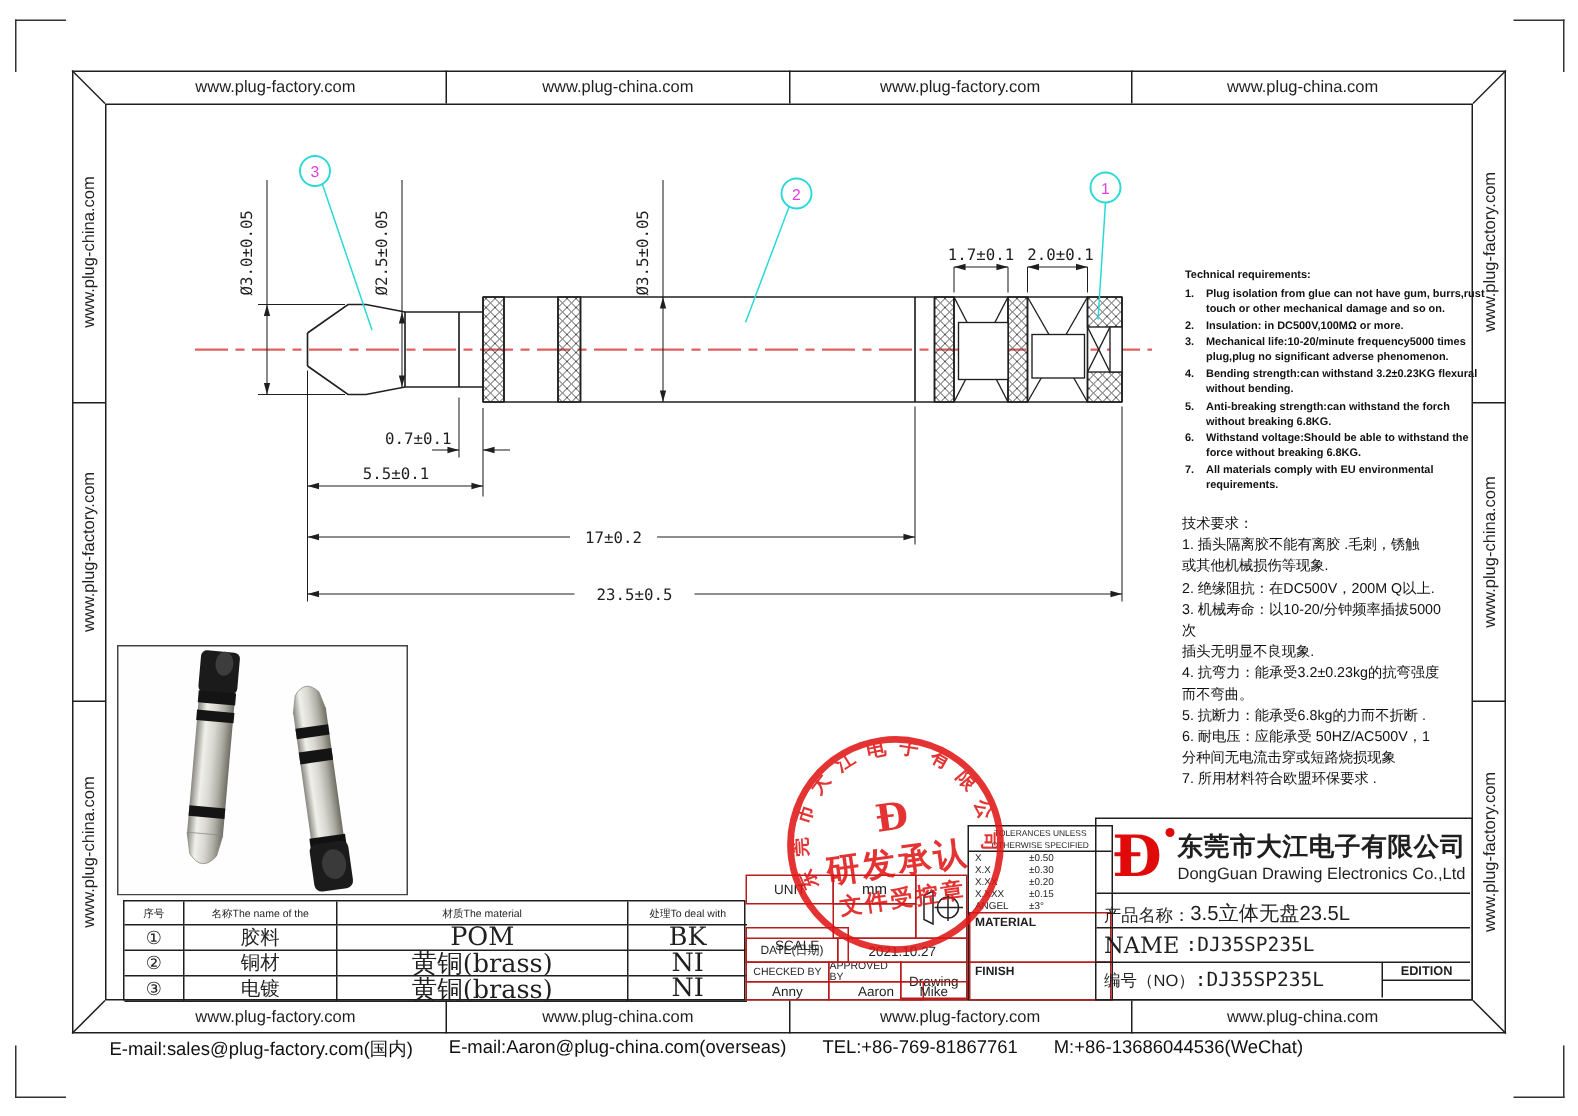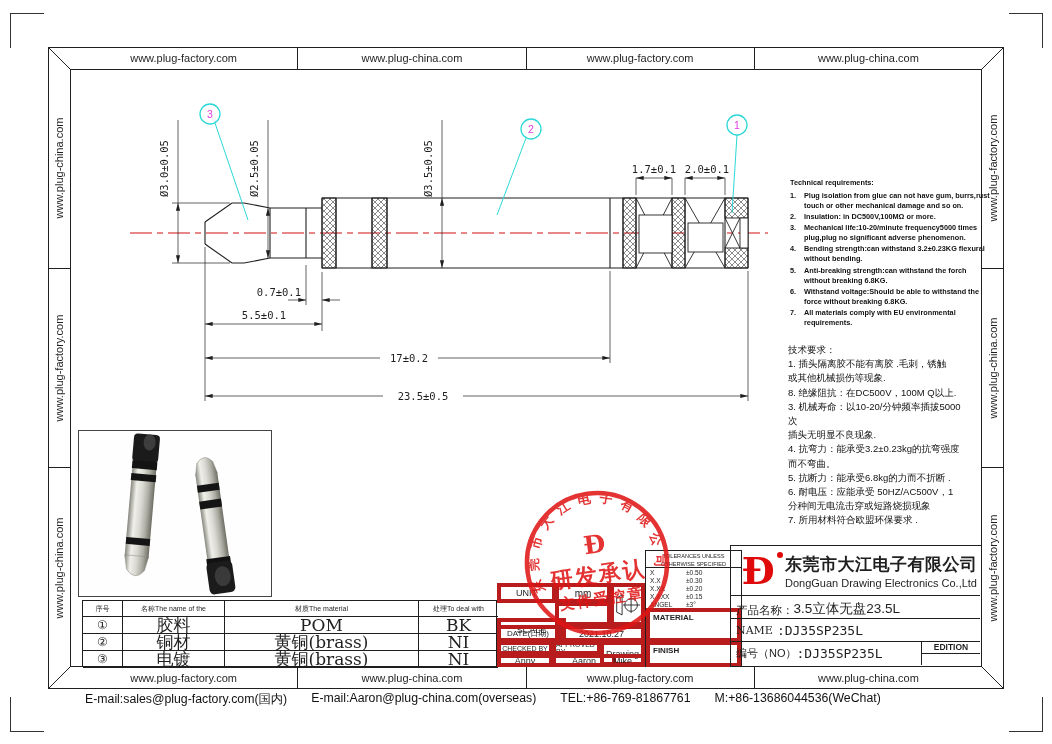--- a/index.html
+++ b/index.html
@@ -13,44 +13,44 @@
   .band-h .bcell{border-right:1px solid #1f1f1f}
   .band-h .bcell:last-child{border-right:none}
   .band-v .bcell{border-bottom:1px solid #1f1f1f}
   .band-v .bcell:last-child{border-bottom:none}
   .vtxt{transform:rotate(-90deg);white-space:nowrap;font-size:11px}
   .crop{position:absolute;width:33px;height:34px}
   .crop.tl{left:10px;top:13px;border-left:1.5px solid #333;border-top:1.5px solid #333}
   .crop.tr{left:1009px;top:13px;border-right:1.5px solid #333;border-top:1.5px solid #333}
   .crop.bl{left:10px;top:697px;border-left:1.5px solid #333;border-bottom:1.5px solid #333}
   .crop.br{left:1009px;top:697px;border-right:1.5px solid #333;border-bottom:1.5px solid #333}
-  .cell{position:absolute;box-sizing:border-box;border:4px solid #b91c1c;display:flex;align-items:center;justify-content:center;overflow:hidden;background:transparent}
+  .cell{position:absolute;box-sizing:border-box;border:1px solid #b91c1c;display:flex;align-items:center;justify-content:center;overflow:hidden;background:transparent}
   .lft{justify-content:flex-start;padding-left:3px}
   .top{align-items:flex-start}
   
   .treq-en{left:790px;top:178px;width:202px;font-size:7.3px;line-height:1.38;font-weight:bold;color:#111}
   .treq-en .ti{margin-bottom:3px}
   .treq-en .it{display:flex;margin-bottom:1px}
   .treq-en .n{width:14px;flex:none}
   .treq-en .t{flex:1}
   .treq-cn{left:788px;top:343px;width:208px;font-size:9.5px;line-height:14.2px;color:#111}
   
   .mt{left:82px;top:600px;width:415px;height:67px;display:grid;grid-template-columns:40px 102px 194px 79px;grid-template-rows:16px 17px 17px 17px;border:1px solid #1f1f1f}
   .mc{border-right:1px solid #1f1f1f;border-bottom:1px solid #1f1f1f;display:flex;align-items:center;justify-content:center;overflow:hidden;box-sizing:border-box}
   .mc:nth-child(4n){border-right:none}
   .mc.hd{font-size:7px}
-  .mc.cnm{font-size:17px;font-family:Liberation Sans, sans-serif}
+  .mc.cnm{font-size:13px;font-family:Liberation Sans, sans-serif}
   .mc.mat{font-size:17px;font-family:"DejaVu Serif",serif}
   .mc.num{font-size:12px}
   
   .fs7{font-size:7px}.fs8{font-size:8px}.fs9{font-size:9px}.fs10{font-size:10px}
   .tol-k{width:40px;padding-left:4px;box-sizing:border-box}
   .logo{position:relative;font-family:"DejaVu Serif",serif;font-weight:bold;color:#e00a0a;font-size:38px;line-height:1}
   .logo:after{content:"";position:absolute;width:6px;height:6px;background:#e00a0a;border-radius:50%;top:0;right:-8px}
-  .footer{left:85px;top:691px;width:920px;display:flex;gap:24px;font-size:12.3px;color:#111;white-space:nowrap}
+  .footer{left:73px;top:691px;width:920px;display:flex;gap:24px;font-size:12.3px;color:#111;white-space:nowrap}
   svg{display:block}
 </style>
 </head>
 <body>
 
 <div class="canvas">
 
   <div class="crop tl"></div>
   <div class="crop tr"></div>
   <div class="crop bl"></div>
@@ -239,21 +239,21 @@
     <div class="it">
         <span class="n">7.</span>
         <span class="t">All materials comply with EU environmental requirements.</span>
       </div>
   </div>
 
   <div class="a treq-cn">
     <div>技术要求：</div>
     <div>1. 插头隔离胶不能有离胶 .毛刺，锈触</div>
     <div>或其他机械损伤等现象.</div>
-    <div>8. 绝缘阻抗：在DC500V，100M Q以上.</div>
+    <div>2. 绝缘阻抗：在DC500V，200M Q以上.</div>
     <div>3. 机械寿命：以10-20/分钟频率插拔5000</div>
     <div>次</div>
     <div>插头无明显不良现象.</div>
     <div>4. 抗弯力：能承受3.2±0.23kg的抗弯强度</div>
     <div>而不弯曲。</div>
     <div>5. 抗断力：能承受6.8kg的力而不折断 .</div>
     <div>6. 耐电压：应能承受 50HZ/AC500V，1</div>
     <div>分种间无电流击穿或短路烧损现象</div>
     <div>7. 所用材料符合欧盟环保要求 .</div>
   </div>
@@ -372,21 +372,21 @@
       <div style="flex:1">
         <div style="font-size:17px;font-weight:600;letter-spacing:0.5px">东莞市大江电子有限公司</div>
         <div style="font-size:11px;margin-top:1px">DongGuan Drawing Electronics Co.,Ltd</div>
       </div>
     </div>
     <div class="a" style="left:0;top:50px;width:249px;height:23px;border-bottom:1px solid #1f1f1f;display:flex;align-items:flex-end;padding-left:5px">
       <span style="font-size:11.5px">产品名称：</span>
       <span style="font-size:13.5px;font-weight:normal">3.5立体无盘23.5L</span>
     </div>
     <div class="a" style="left:0;top:73px;width:249px;height:23px;border-bottom:1px solid #1f1f1f;display:flex;align-items:center;padding-left:5px">
-      <span style="font-size:11px;font-family:'DejaVu Serif',serif;margin-right:4px">NAME</span>
+      <span style="font-size:15px;font-family:'DejaVu Serif',serif;margin-right:4px">NAME</span>
       <span style="font-size:13px;font-family:'DejaVu Sans Mono',monospace">:DJ35SP235L</span>
     </div>
     <div class="a" style="left:0;top:96px;width:249px;height:23px;display:flex;align-items:center;padding-left:5px">
       <span style="font-size:11px">编号（NO）</span>
       <span style="font-size:13px;font-family:'DejaVu Sans Mono',monospace">:DJ35SP235L</span>
     </div>
     <div class="a" style="left:190px;top:96px;width:59px;height:23px;border-left:1px solid #1f1f1f">
       <div style="border-bottom:1px solid #1f1f1f;font-size:8.5px;font-weight:bold;text-align:center;height:11px;line-height:11px">EDITION</div>
     </div>
   </div>

